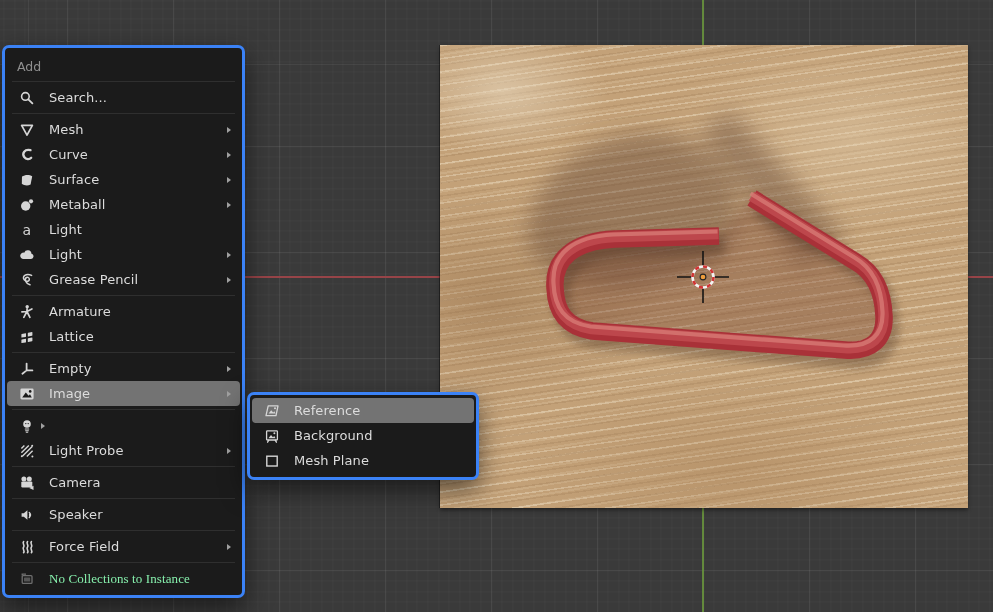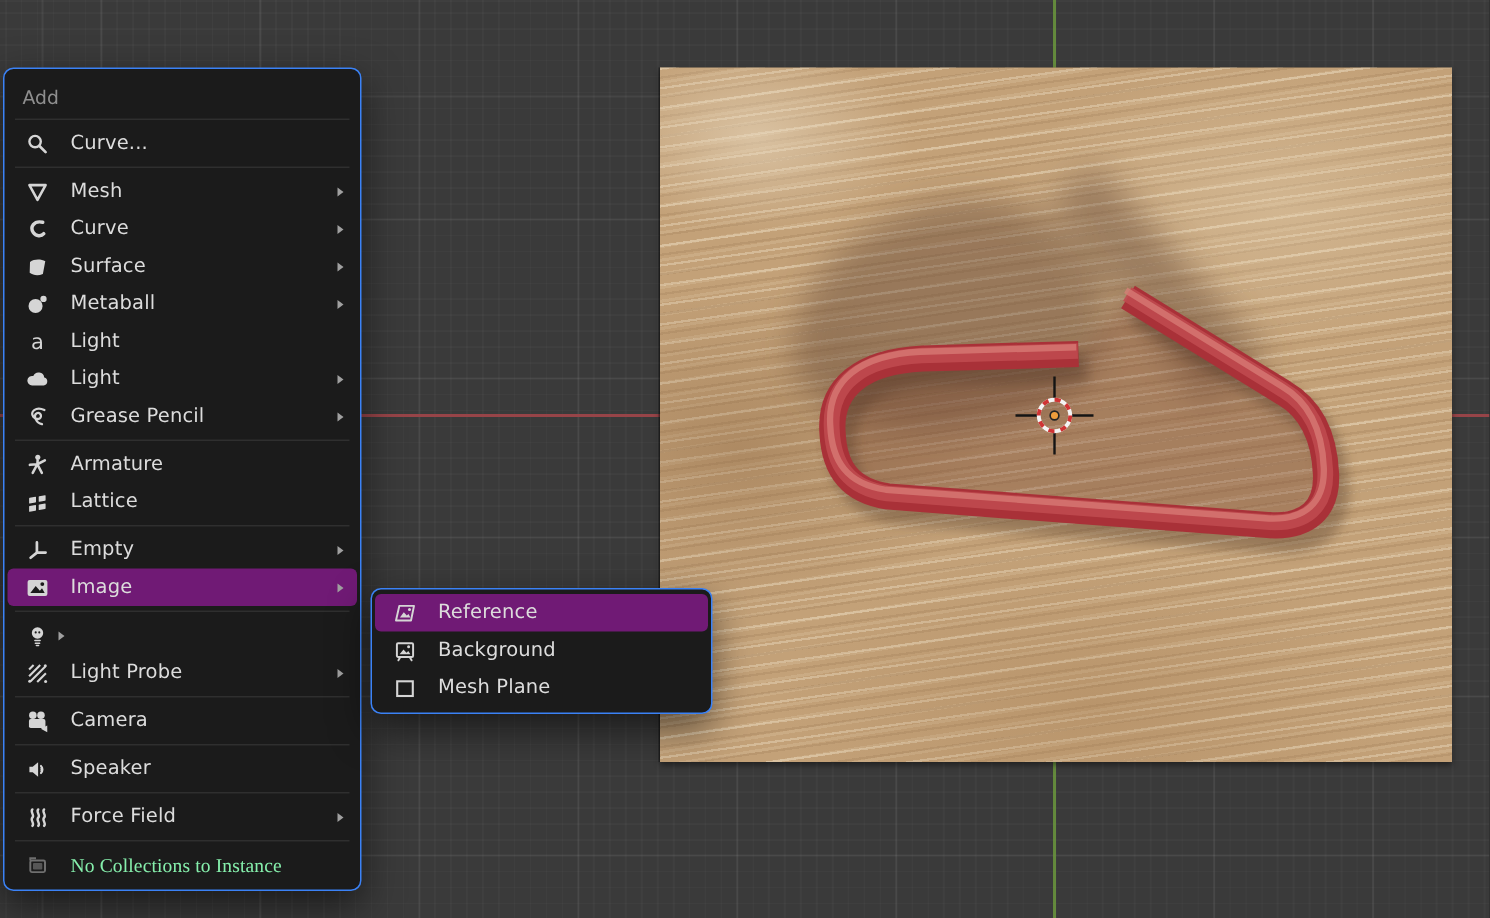--- a/index.html
+++ b/index.html
@@ -28,34 +28,34 @@
       repeating-linear-gradient(172deg, rgba(248,238,216,.33) 0 1.5px, rgba(248,238,216,0) 1.5px 6px,
                                 rgba(122,88,54,.14) 6px 7.5px, rgba(122,88,54,0) 7.5px 13px),
       repeating-linear-gradient(171deg, rgba(230,210,178,.22) 0 2px, transparent 2px 9px);
     box-shadow:0 2px 4px rgba(0,0,0,.45), -1px 0 0 rgba(0,0,0,.35);}
   #ref-image svg{position:absolute;inset:0;}
 
   
   #cursor3d{position:absolute;left:673px;top:247px;width:60px;height:60px;}
 
   
-  .panel{position:absolute;background:#1b1b1b;border:1px solid #3b82f6;border-radius:7px;
+  .panel{position:absolute;background:#1b1b1b;border:3px solid #3b82f6;border-radius:7px;
     box-shadow:0 10px 26px rgba(0,0,0,.55);color:#dcdcdc;font-size:13px;}
   #add-menu{left:2px;top:45px;width:237px;padding-bottom:4px;}
   #image-submenu{left:247px;top:379px;width:226px;padding:3px 0 4px;margin-top:13px;}
   .menu-title{padding:10px 12px 2px;font-size:12.5px;color:#8f8f8f;height:18px;line-height:18px;}
   .sep{border-top:1px solid #2f2f2f;margin:3px 7px;}
   .row{display:flex;align-items:center;height:25px;padding:0 9px 0 12px;margin:0 2px;
     border-radius:4px;gap:0;}
   .row .ic{width:16px;height:16px;flex:0 0 16px;display:flex;align-items:center;
     justify-content:center;color:#d5d5d5;}
   .row .lbl{flex:1;margin-left:14px;white-space:nowrap;color:#dcdcdc;letter-spacing:.1px;}
   .row .arrow{width:0;height:0;border-left:4.5px solid #a0a0a0;border-top:3.5px solid transparent;
     border-bottom:3.5px solid transparent;margin-left:6px;}
-  .row.hl{background:#701a75;}
+  .row.hl{background:#737373;}
   .row.disabled .lbl{color:#86efac;font-family:Liberation Serif, serif;}
   .row.disabled .ic{color:#6f6f6f;}
   svg.gl{display:block;}
 </style>
 </head>
 <body>
 
 <div id="screen">
 
   <div id="viewport">
@@ -105,21 +105,21 @@
     <div class="menu-title">Add</div>
     <div class="sep"></div>
 
     <div class="row">
       <span class="ic">
         <svg class="gl" width="16" height="16" viewBox="0 0 16 16">
             <circle cx="6.4" cy="6.4" r="3.8" fill="none" stroke="currentColor" stroke-width="1.6"></circle>
             <path d="M9.3,9.3 L13.4,13.4" stroke="currentColor" stroke-width="1.8" stroke-linecap="round"></path>
           </svg>
       </span>
-      <span class="lbl">Curve...</span>
+      <span class="lbl">Search...</span>
     </div>
     <div class="sep"></div>
 
     <div class="row">
       <span class="ic">
         <svg class="gl" width="16" height="16" viewBox="0 0 16 16">
             <path d="M2.6,3.4 H13.4 L8,13.2 Z" fill="none" stroke="currentColor" stroke-width="1.7" stroke-linejoin="round"></path>
           </svg>
       </span>
       <span class="lbl">Mesh</span>

